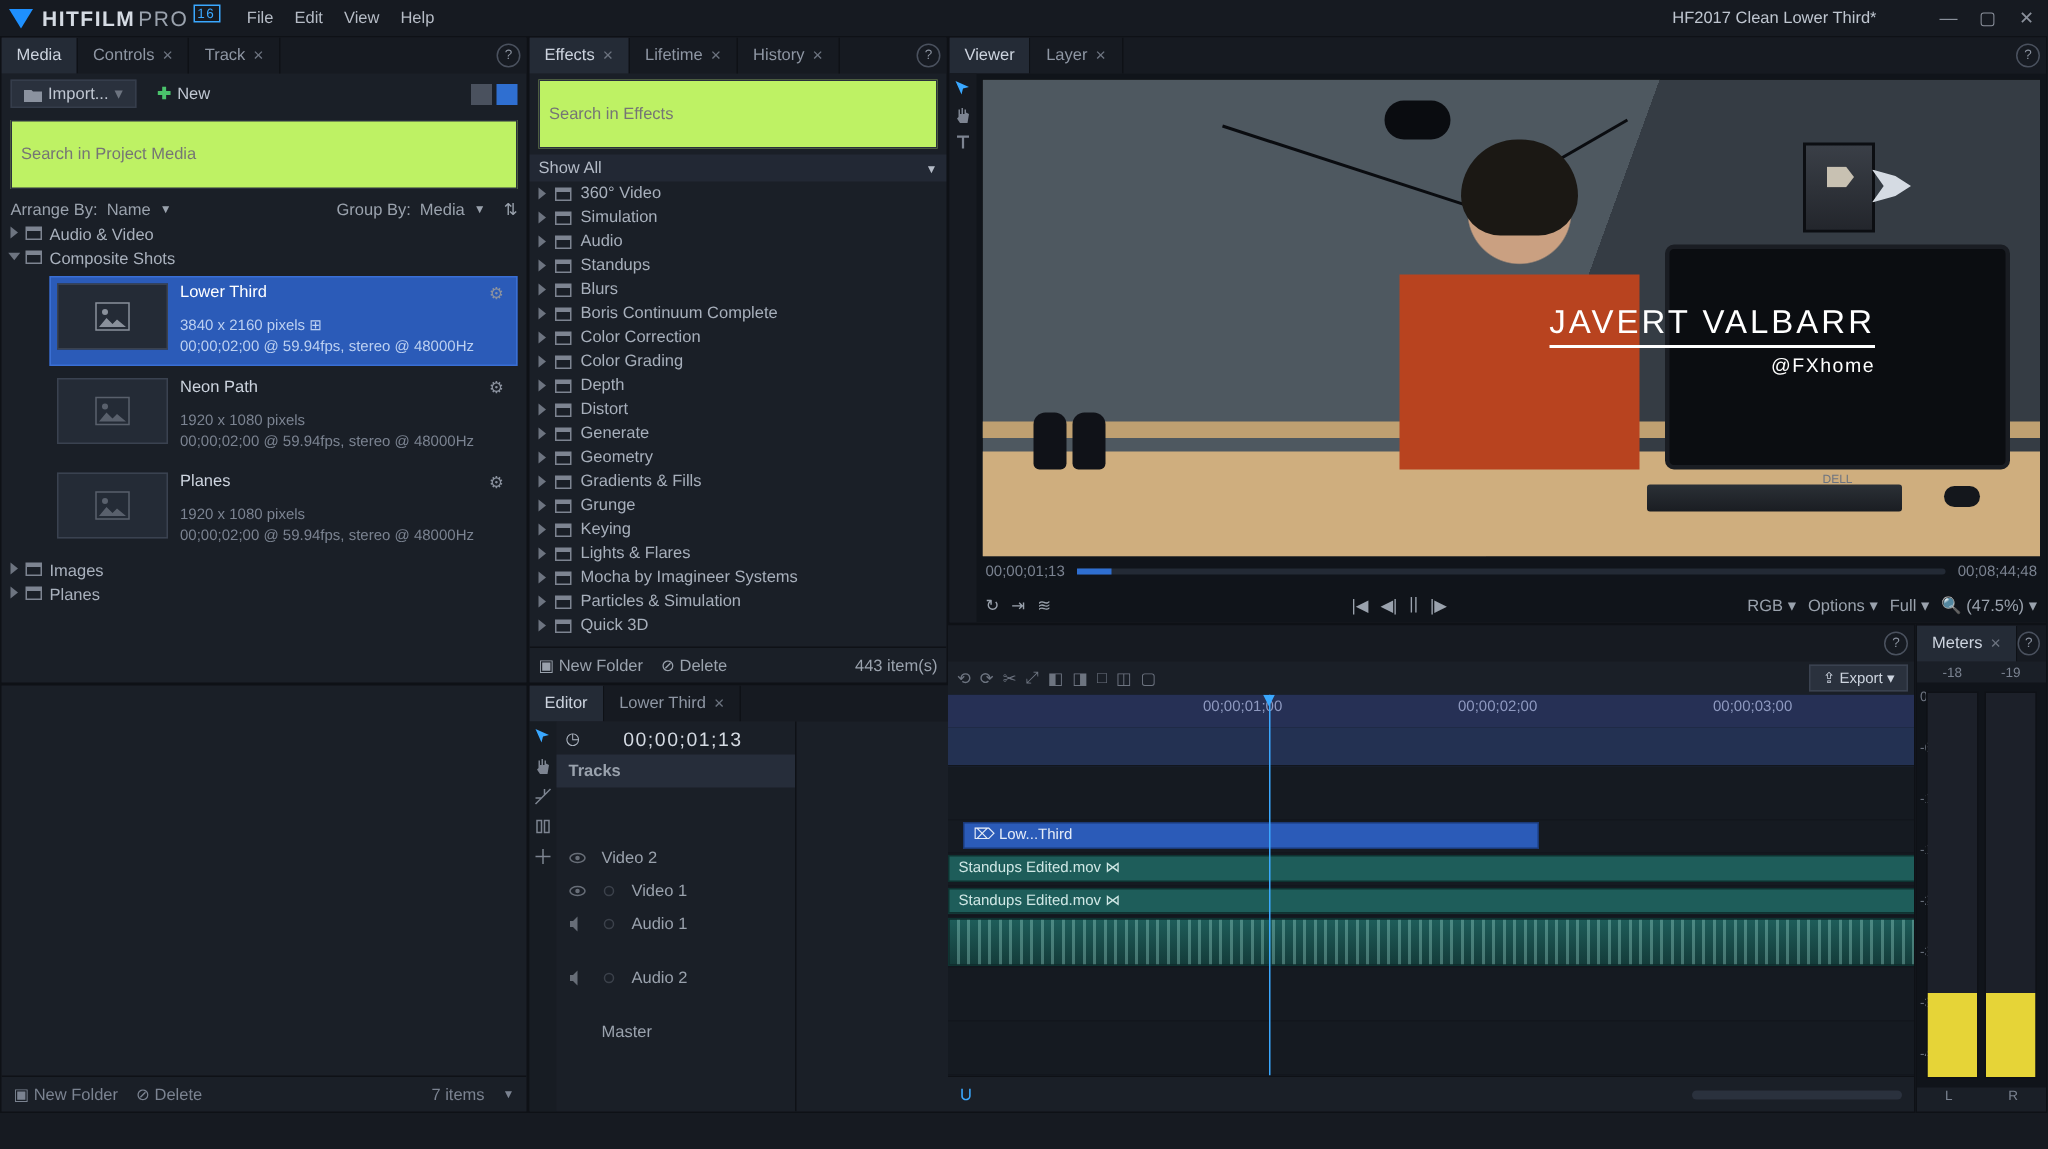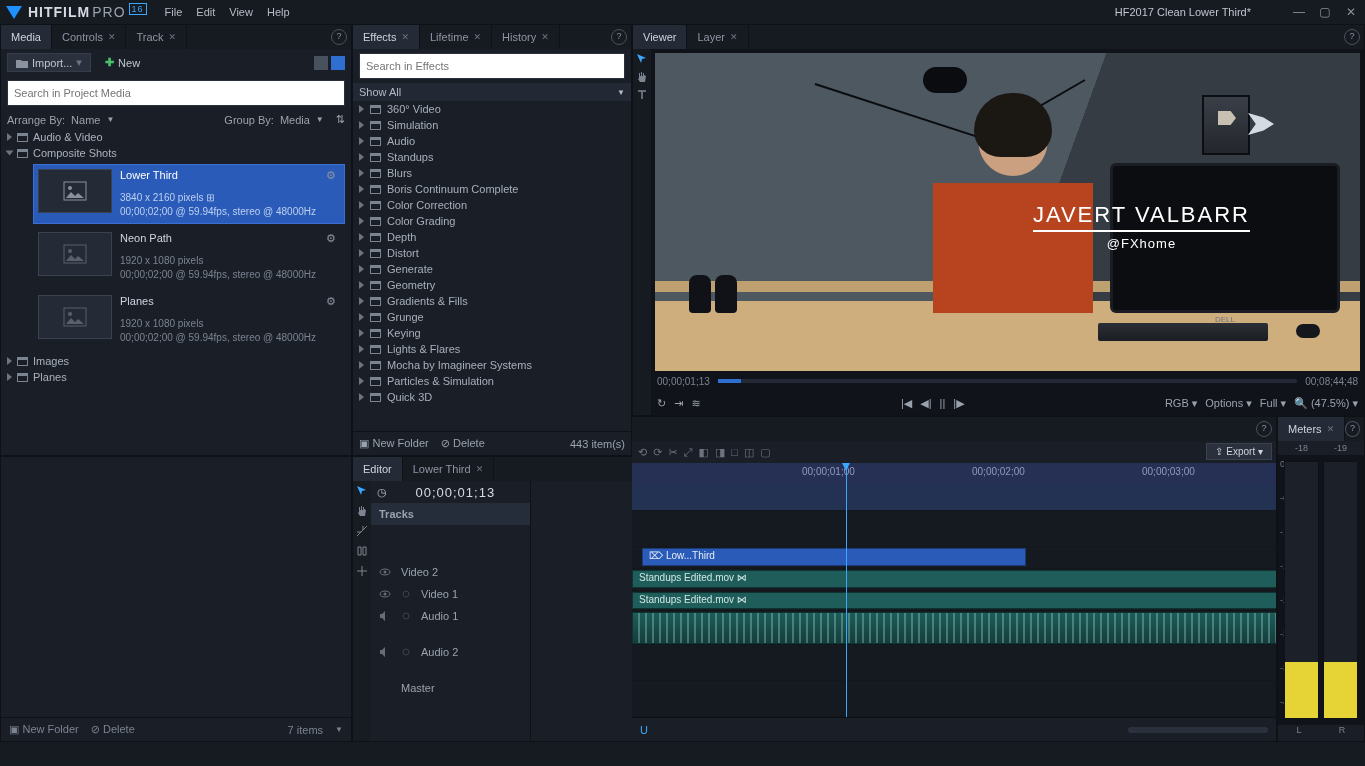--- a/index.html
+++ b/index.html
@@ -41,25 +41,25 @@
 #right-top{ height:432px; }
 #right-bot{ flex:1; display:flex; }
 
 
 .toolbar-row{ display:flex; align-items:center; gap:6px; padding:4px 6px; }
 .btn-dark{ background:#2a313d; border:1px solid #353d4b; padding:2px 8px; color:#c0c7d2; display:flex; align-items:center; gap:4px; cursor:pointer; font-size:11px;}
 .plus-green{ color:#4ac26b; font-weight:bold;}
 .view-toggle{ margin-left:auto; display:flex; gap:3px;}
 .vicon{ width:14px; height:14px; display:block; background:#4a515e; cursor:pointer;}
 .vicon.active{ background:#2f6fd1;}
-.searchbox{ width:100%; background:#ffffff; border:1px solid #2a313d; color:#6b7380; padding:6px 6px; font-size:11px; }
+.searchbox{ width:100%; background:#bef264; border:1px solid #2a313d; color:#6b7380; padding:16px 6px; font-size:11px; }
 .sort-row{ display:flex; align-items:center; padding:3px 6px; color:#9aa2ad; font-size:11px; gap:6px;}
 .sort-row .gap{flex:1;}
 .tree{ padding:0 0 4px 4px; font-size:11px; }
-.tnode{ display:flex; align-items:center; gap:5px; padding:2px 2px; cursor:pointer; color:#a9b1bd;}
+.tnode{ display:flex; gap:5px; padding:2px 2px; cursor:pointer; color:#a9b1bd;}
 .tri{ width:0;height:0;border-top:4px solid transparent;border-bottom:4px solid transparent;border-left:5px solid #6d7480; display:inline-block;}
 .tri.open{ transform:rotate(90deg);}
 .fld{ width:11px; height:9px; border:1px solid #7d8491; border-top:3px solid #7d8491; display:inline-block;}
 .card{ display:flex; align-items:flex-start; gap:8px; margin:3px 6px 3px 28px; padding:4px; border:1px solid transparent;}
 .card.selected{ background:#2b5bb8; border:1px solid #3a6fd4; color:#e5ecf7;}
 .card.selected .meta{color:#bcd0f1;}
 .thumb{ width:74px; height:44px; border:1px solid #3a4250; background:#242b36; display:flex; align-items:center; justify-content:center;}
 .thumb svg{opacity:.6;}
 .card .title{ font-size:11px; color:#cdd4df;}
 .card.selected .title{color:#fff;}
@@ -94,21 +94,21 @@
 #micarm{position:absolute; left:160px; top:30px; width:260px; height:130px;}
 #micarm:before{content:""; position:absolute; left:0; top:0; width:180px; height:2px; background:#0a0c10; transform:rotate(18deg); transform-origin:left;}
 #micarm:after{content:""; position:absolute; left:166px; top:56px; width:120px; height:2px; background:#0a0c10; transform:rotate(-30deg); transform-origin:left;}
 #mic{position:absolute; left:268px; top:14px; width:44px; height:26px; background:#0a0c10; border-radius:13px;}
 #keyboard{position:absolute; right:92px; bottom:30px; width:170px; height:18px; background:linear-gradient(#2b3036,#1a1d22); border-radius:2px;}
 #mouse{position:absolute; right:40px; bottom:33px; width:24px; height:14px; background:#14171c; border-radius:10px;}
 #plaque{position:absolute; right:110px; top:42px; width:48px; height:60px; background:linear-gradient(#3a3f47,#23262c); border:2px solid #0c0e12;}
 #plaque:before{content:""; position:absolute; left:14px; top:14px; width:18px; height:14px; background:#c8c1b2; clip-path:polygon(0 0,70% 0,100% 50%,70% 100%,0 100%);}
 #funko1{position:absolute; left:34px; bottom:58px; width:22px; height:38px; background:#101218; border-radius:8px 8px 4px 4px;}
 #funko2{position:absolute; left:60px; bottom:58px; width:22px; height:38px; background:#101218; border-radius:8px 8px 4px 4px;}
-#lt-text{ position:absolute; right:110px; bottom:120px; text-align:center; color:#fff; }
+#lt-text{ position:absolute; right:110px; bottom:120px; text-align:right; color:#fff; }
 #lt-text hr{ border:none; border-top:2px solid #fff; margin:2px 0 4px;}
 #lt-name{ font-size:22px; letter-spacing:2px; font-weight:400;}
 #lt-handle{ font-size:13px; letter-spacing:1px;}
 #cursor-comp{position:absolute; right:86px; top:60px; width:26px; height:22px; background:#d5dbe3; clip-path:polygon(0 0,60% 20%,100% 50%,60% 80%,0 100%,30% 50%);} 
 #viewer-scrub{ height:20px; display:flex; align-items:center; padding:0 6px; font-size:10px; color:#7b8391; gap:8px;}
 #scrub-track{ flex:1; height:4px; background:#232a35; position:relative; border-radius:2px;}
 #scrub-fill{ position:absolute; left:0; top:0; height:100%; width:4%; background:#2f6fd1;}
 #viewer-ctrl{ height:24px; display:flex; align-items:center; padding:0 6px; font-size:11px; color:#9aa2ad; gap:8px;}
 #viewer-ctrl .gap{flex:1;}
 #transport{ display:flex; gap:8px;}

